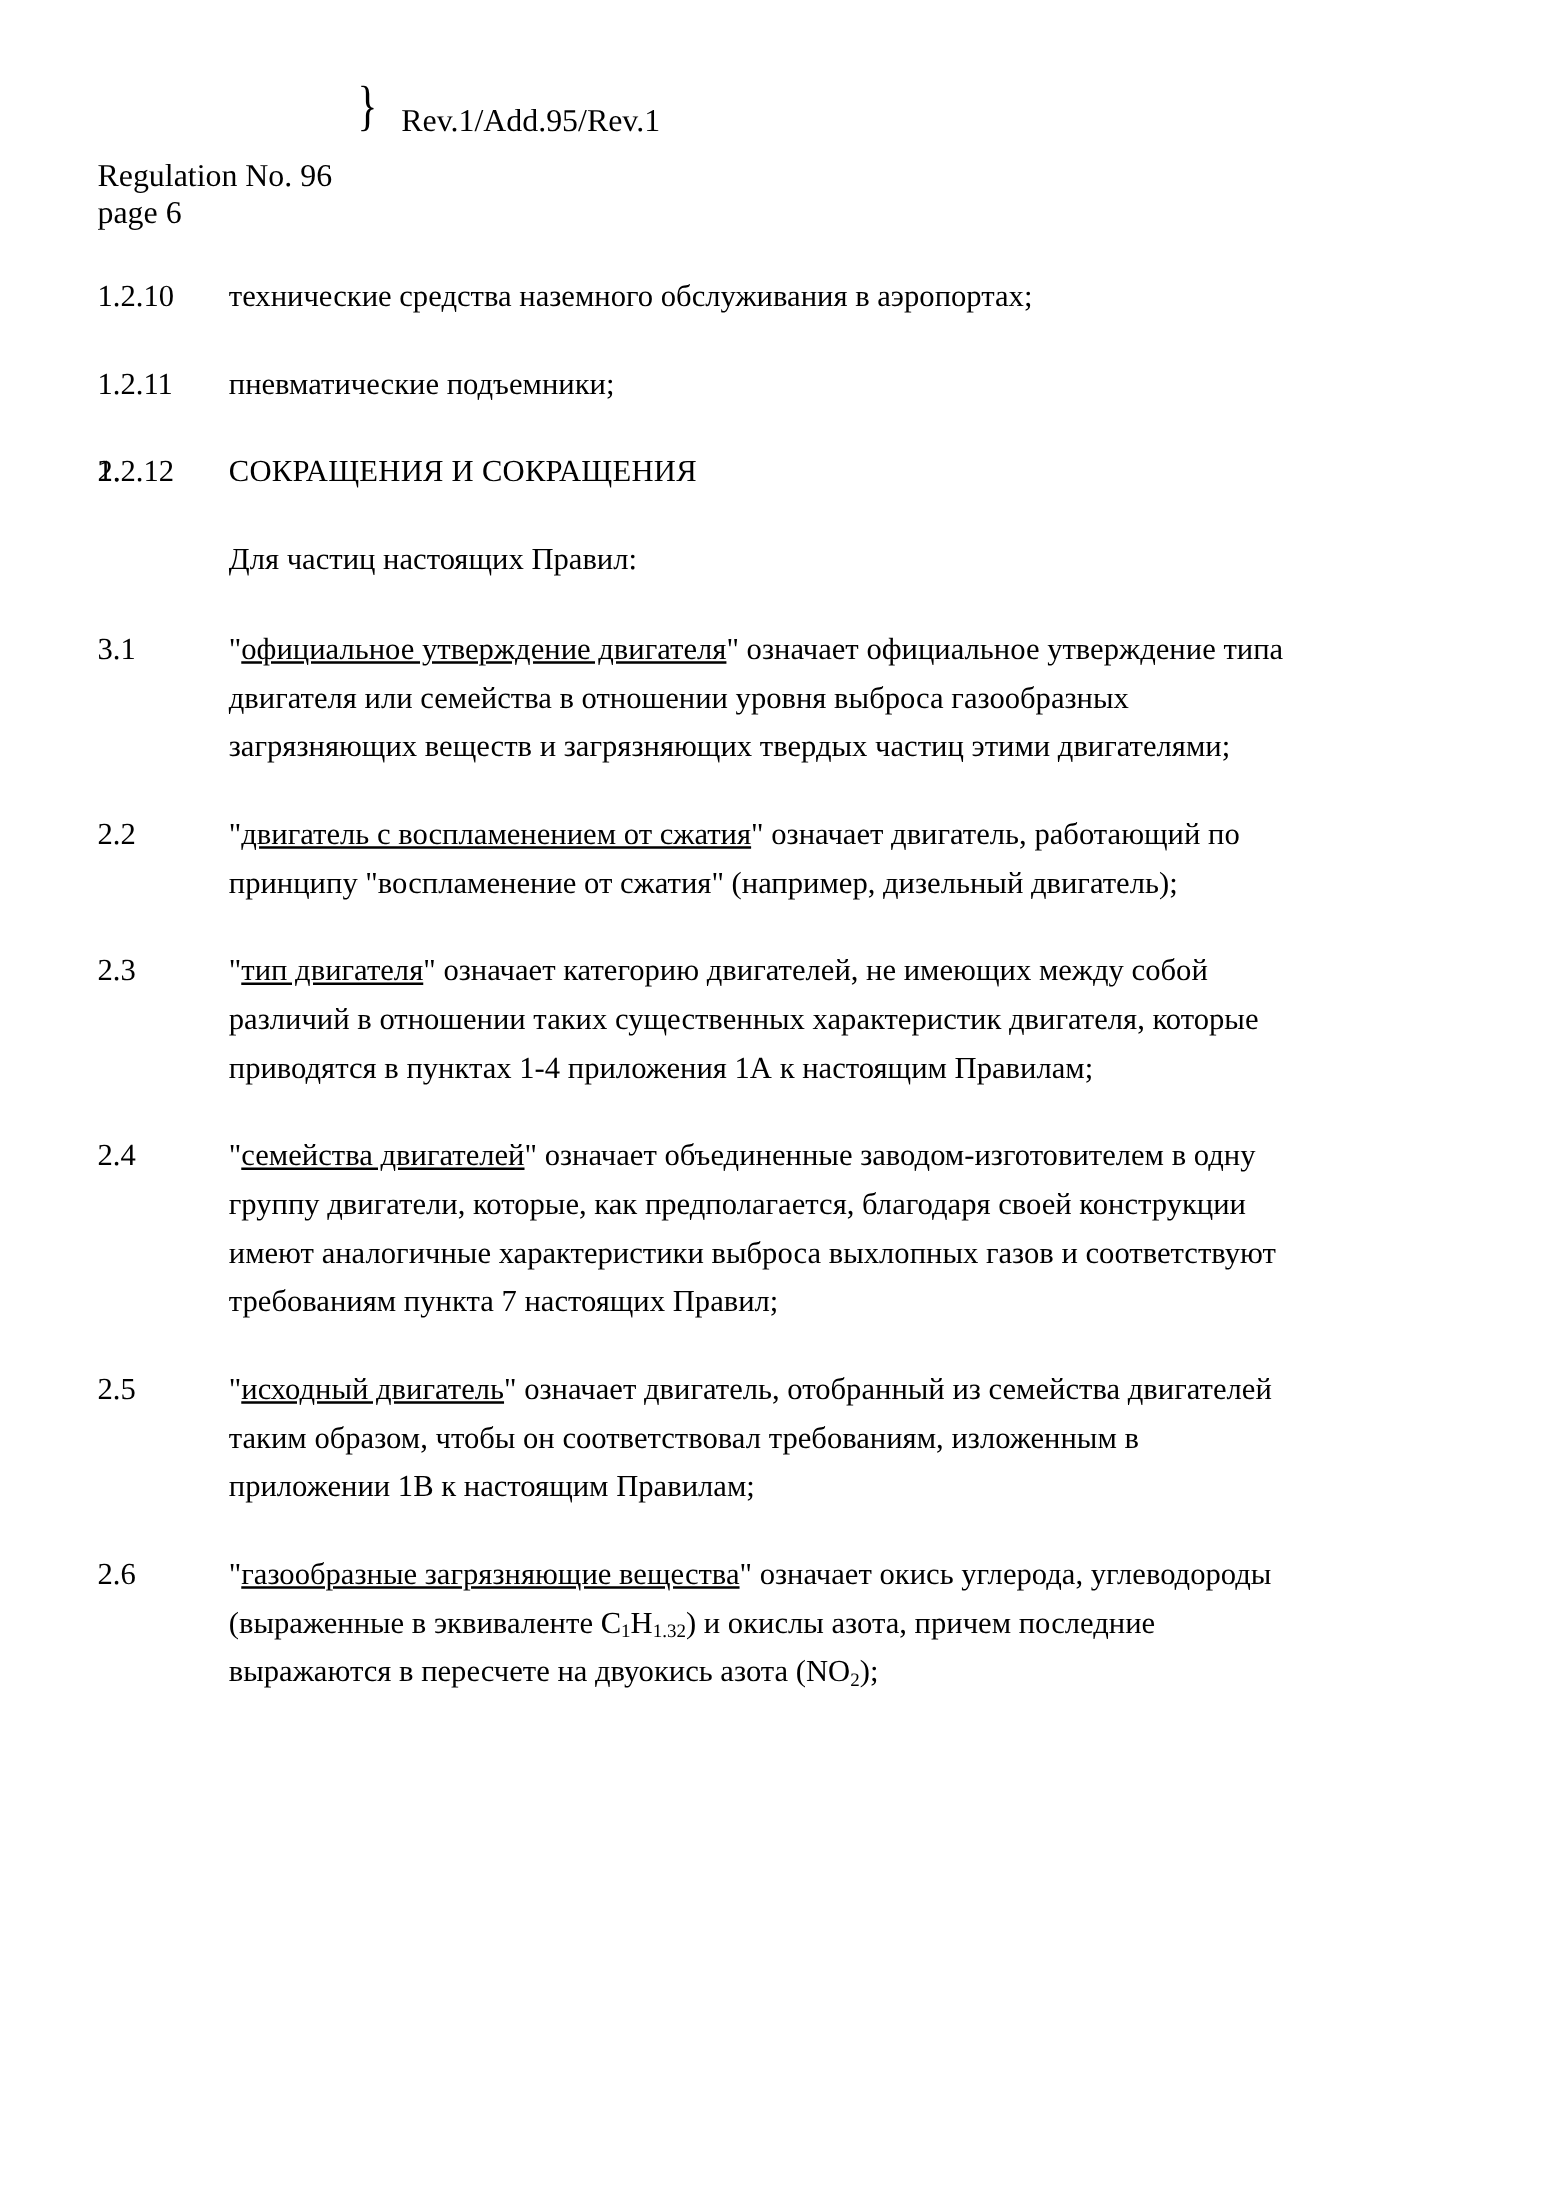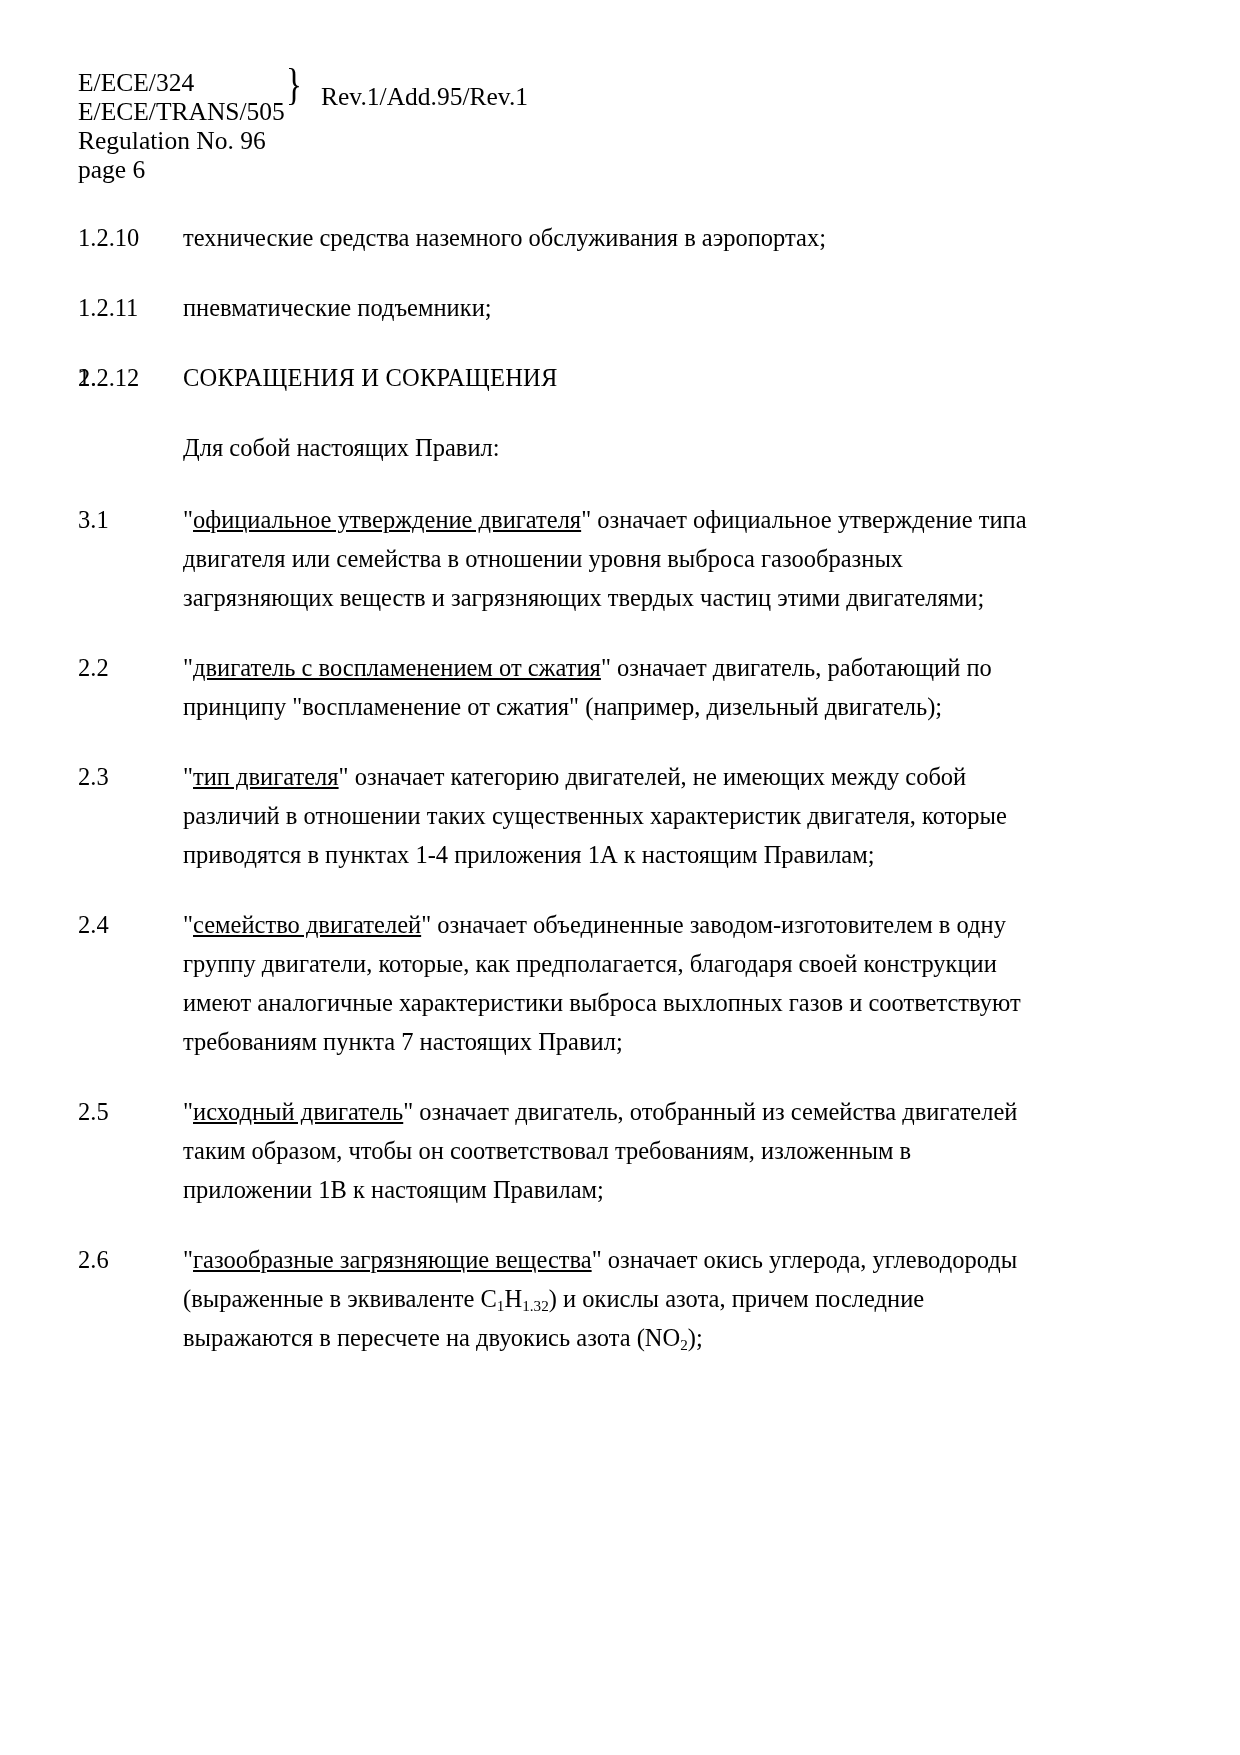--- a/index.html
+++ b/index.html
@@ -129,24 +129,20 @@
     vertical-align: -0.25em;
     line-height: 0;
   }
 </style>
 </head>
 <body>
 
 <div class="page">
 
   <div class="header">
-    <div class="hdr-symbols">
-      <div>E/ECE/324</div>
-      <div>E/ECE/TRANS/505</div>
-    </div>
     <div class="hdr-brace">}</div>
     <div class="hdr-rev">Rev.1/Add.95/Rev.1</div>
     <div class="hdr-reg">Regulation No. 96</div>
     <div class="hdr-page">page 6</div>
   </div>
 
   <div class="body-block">
 
 
     <div class="clause">
@@ -162,41 +158,41 @@
     <div class="clause">
       <span class="clause-num">1.2.12</span>
     </div>
 
     <div class="section-heading">
       <span class="clause-num">2.</span>
       <span class="clause-text">СОКРАЩЕНИЯ И СОКРАЩЕНИЯ</span>
     </div>
 
     <div class="intro">
-      <span class="clause-text">Для собой настоящих Правил:</span>
+      <span class="clause-text">Для частиц настоящих Правил:</span>
     </div>
 
     <div class="clause">
       <span class="clause-num">3.1</span>
       <span class="clause-text">"<u>официальное утверждение двигателя</u><span>" означает официальное утверждение типа двигателя или семейства в отношении уровня выброса газообразных загрязняющих веществ и загрязняющих твердых частиц этими двигателями;</span></span>
     </div>
 
     <div class="clause">
       <span class="clause-num">2.2</span>
       <span class="clause-text">"<u>двигатель с воспламенением от сжатия</u><span>" означает двигатель, работающий по принципу "воспламенение от сжатия" (например, дизельный двигатель);</span></span>
     </div>
 
     <div class="clause">
       <span class="clause-num">2.3</span>
       <span class="clause-text">"<u>тип двигателя</u><span>" означает категорию двигателей, не имеющих между собой различий в отношении таких существенных характеристик двигателя, которые приводятся в пунктах 1-4 приложения 1А к настоящим Правилам;</span></span>
     </div>
 
     <div class="clause">
       <span class="clause-num">2.4</span>
-      <span class="clause-text">"<u>семейство двигателей</u><span>" означает объединенные заводом-изготовителем в одну группу двигатели, которые, как предполагается, благодаря своей конструкции имеют аналогичные характеристики выброса выхлопных газов и соответствуют требованиям пункта 7 настоящих Правил;</span></span>
+      <span class="clause-text">"<u>семейства двигателей</u><span>" означает объединенные заводом-изготовителем в одну группу двигатели, которые, как предполагается, благодаря своей конструкции имеют аналогичные характеристики выброса выхлопных газов и соответствуют требованиям пункта 7 настоящих Правил;</span></span>
     </div>
 
     <div class="clause">
       <span class="clause-num">2.5</span>
       <span class="clause-text">"<u>исходный двигатель</u><span>" означает двигатель, отобранный из семейства двигателей таким образом, чтобы он соответствовал требованиям, изложенным в приложении 1В к настоящим Правилам;</span></span>
     </div>
 
     <div class="clause">
       <span class="clause-num">2.6</span>
       <span class="clause-text">"<u>газообразные загрязняющие вещества</u><span>" означает окись углерода, углеводороды (выраженные в эквиваленте C</span><sub>1</sub><span>H</span><sub>1.32</sub><span>) и окислы азота, причем последние выражаются в пересчете на двуокись азота (NO</span><sub>2</sub><span>);</span></span>

